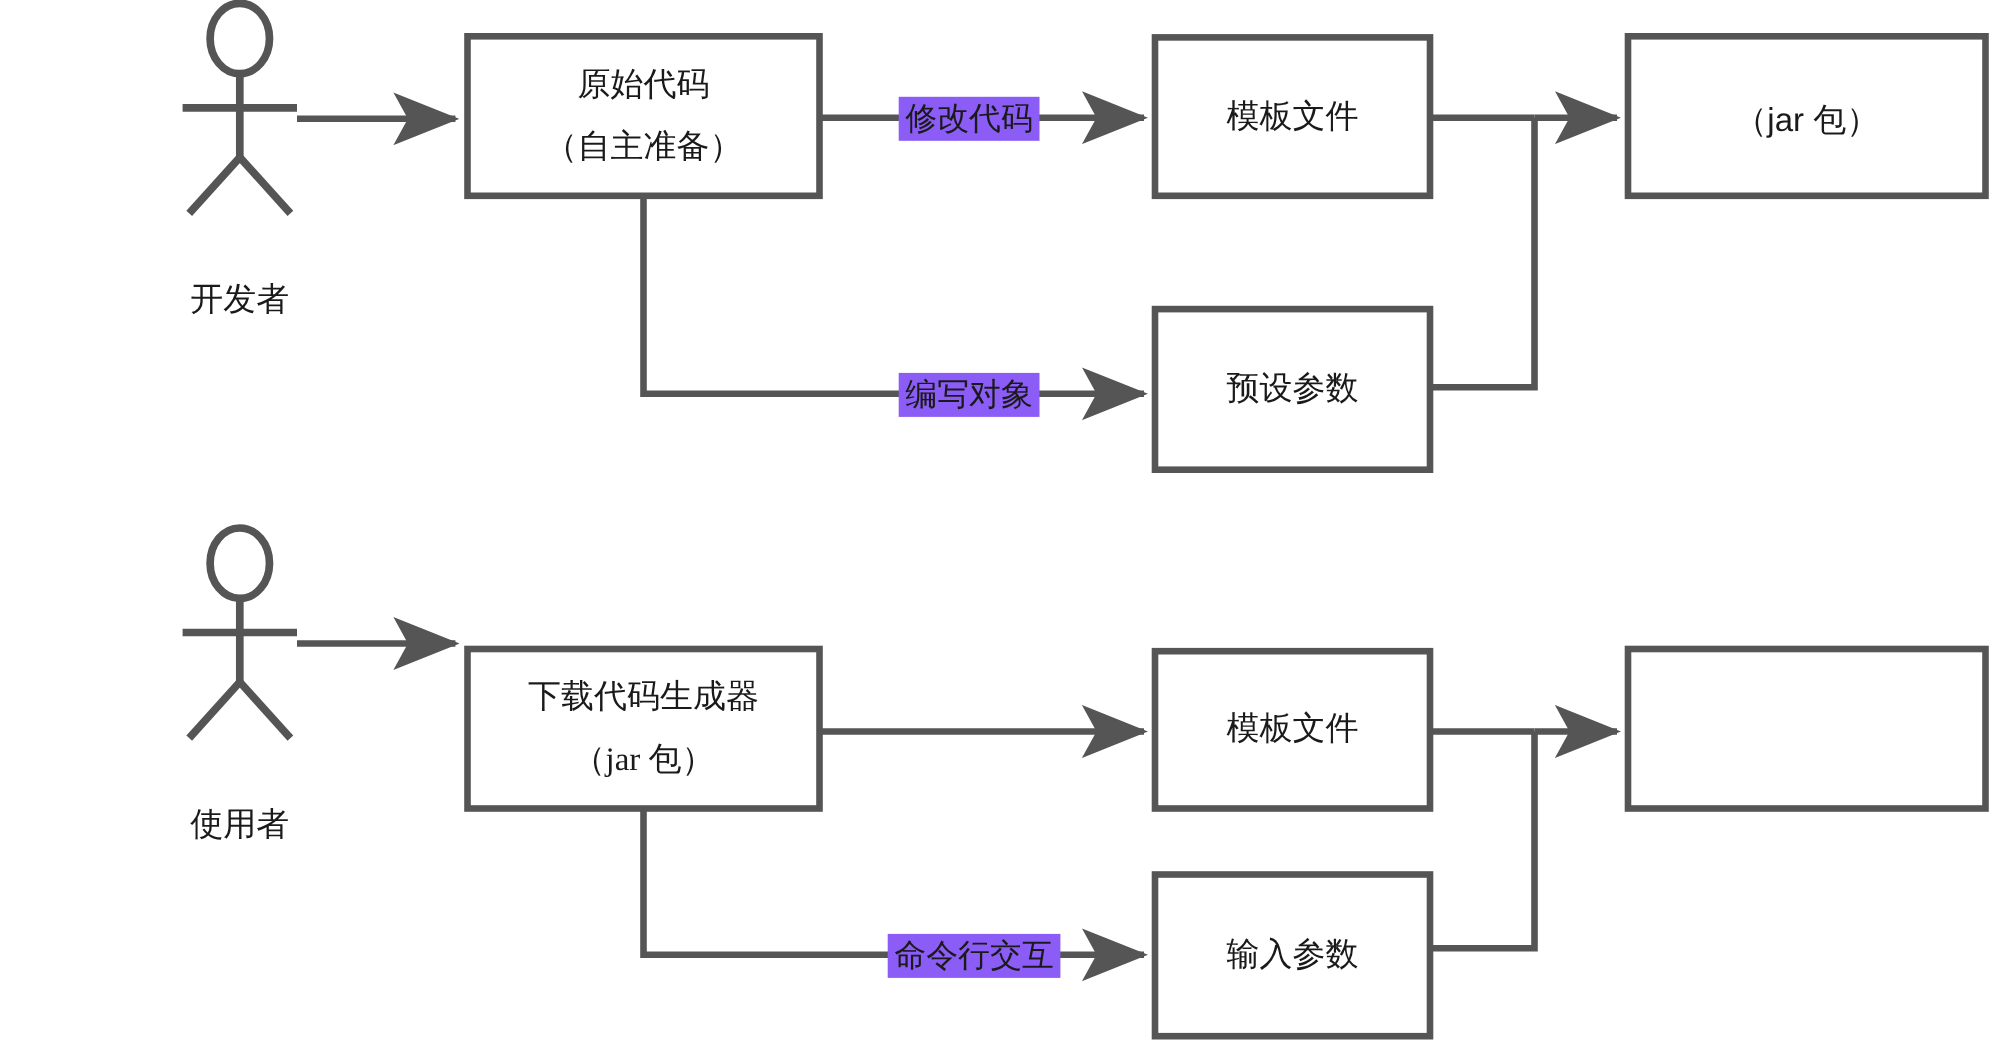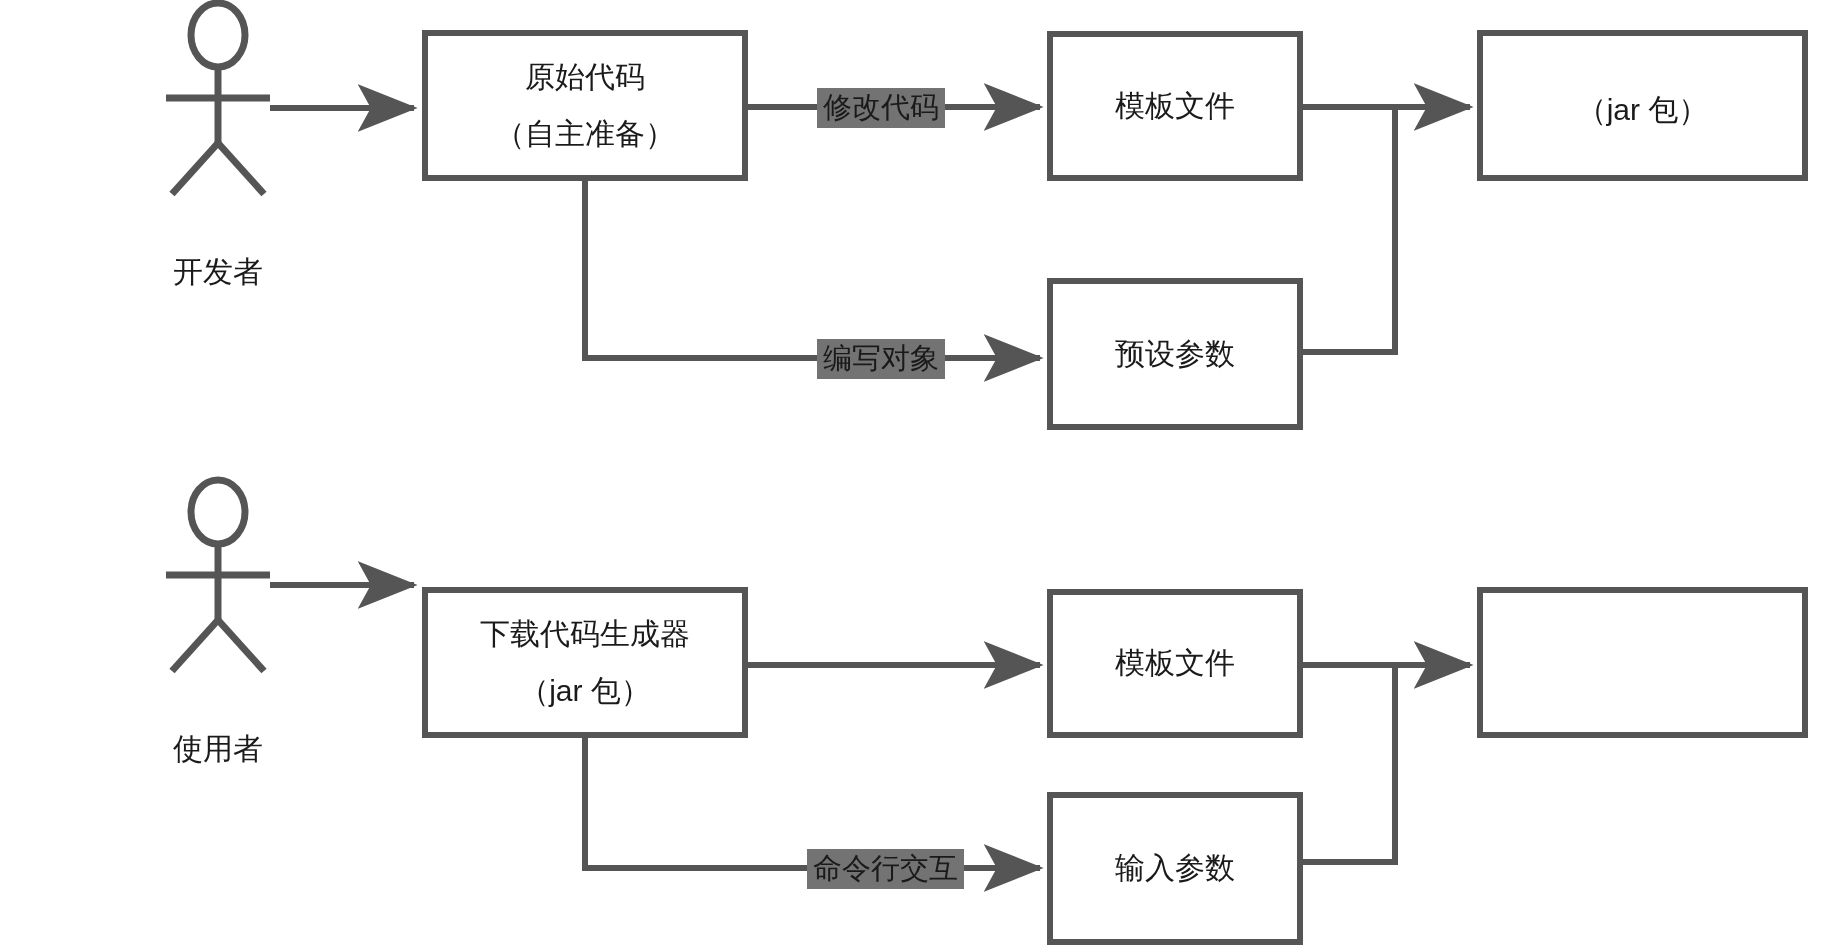--- a/index.html
+++ b/index.html
@@ -40,21 +40,21 @@
     white-space: nowrap;
   }
   .box-label .line2 {
     margin-top: 10px;
   }
   .edge-label {
     position: absolute;
     color: #1a1a1a;
     font-size: 29px;
     font-family: "Liberation Sans", "DejaVu Sans", sans-serif;
-    background: #737373;
+    background: #8b5cf6;
     padding: 0 6px;
     white-space: nowrap;
     text-align: center;
   }
   .actor-label {
     position: absolute;
     color: #1a1a1a;
     font-size: 30px;
     font-family: Liberation Mono, monospace;
     text-align: center;
@@ -155,21 +155,21 @@
   </div>
 
   <div class="box-label" style="left:1480px; top:33px; width:325px; height:145px;">
     <span class="line2">（jar 包）</span>
   </div>
 
   <div class="box-label" style="left:1050px; top:281px; width:250px; height:146px;">
     <span class="line1">预设参数</span>
   </div>
 
-  <div class="box-label" style="left:425px; top:590px; width:320px; height:145px;">
+  <div class="box-label" style="left:425px; top:590px; width:320px; height:145px;font-family:Liberation Serif, serif;">
     <span class="line1">下载代码生成器</span>
     <span class="line2">（jar 包）</span>
   </div>
 
   <div class="box-label" style="left:1050px; top:592px; width:250px; height:143px;">
     <span class="line1">模板文件</span>
   </div>
 
 
   <div class="box-label" style="left:1050px; top:795px; width:250px; height:147px;text-align:right;">

